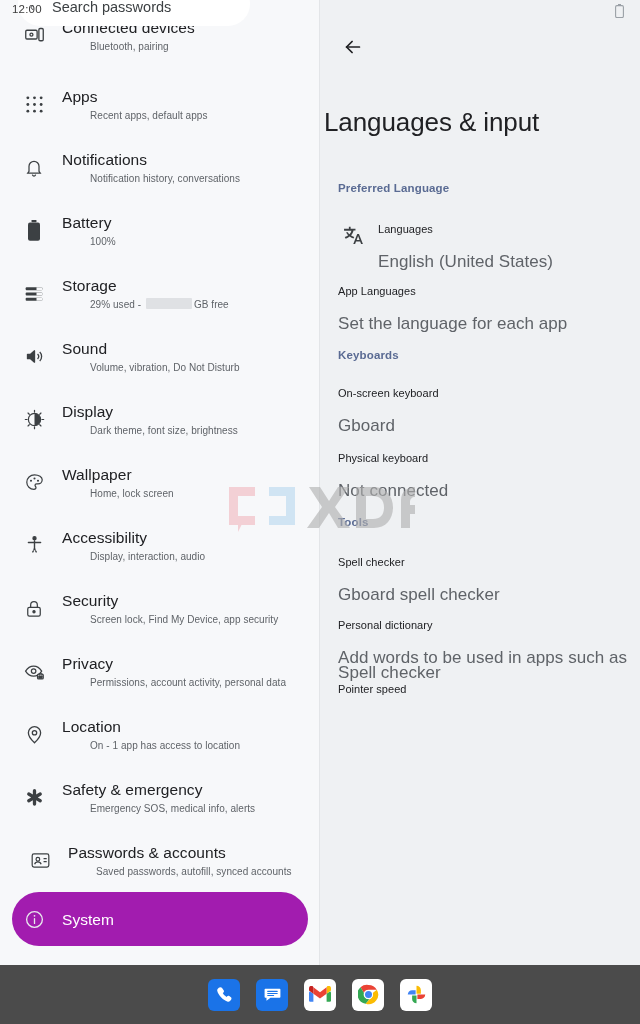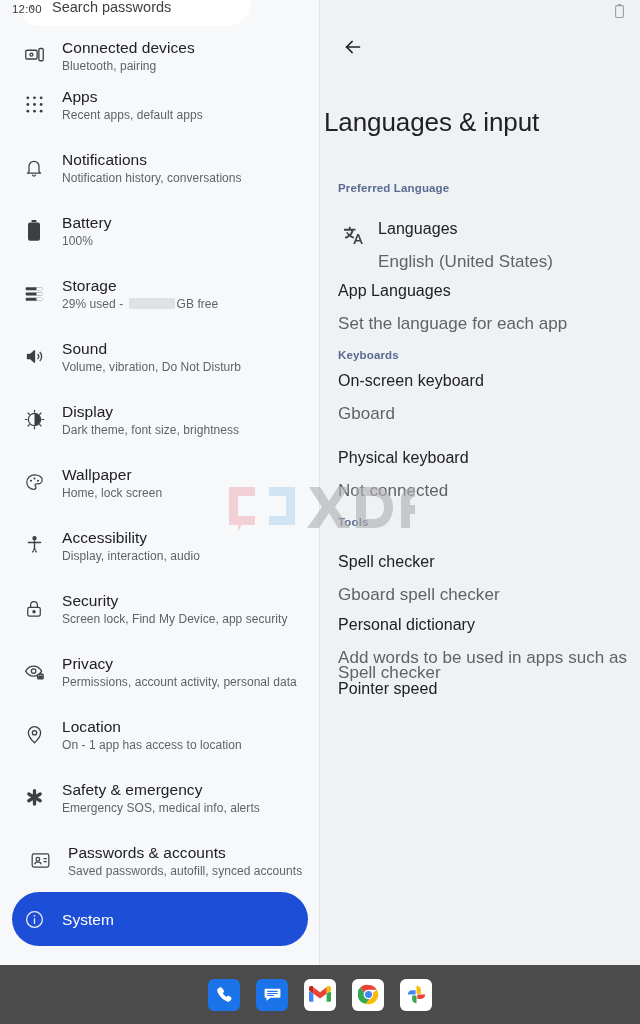--- a/index.html
+++ b/index.html
@@ -60,24 +60,24 @@
     position:relative; display:flex; align-items:center;
     height:63px; padding-left:20px; cursor:default;
   }
   .side-item .ico {
     width:28px; min-width:28px; height:28px;
     display:flex; align-items:center; justify-content:center;
     color:#3c4043; margin-right:14px;
   }
   .side-item .txt { display:flex; flex-direction:column; justify-content:center; }
   .side-item .t1 { font-size:15.5px; color:#202124; line-height:19px; letter-spacing:.05px; }
-  .side-item .t2 { font-size:12px; color:#5f6368; line-height:15px; margin-top:2px; letter-spacing:.05px; }
+  .side-item .t2 { font-size:10px; color:#5f6368; line-height:15px; margin-top:2px; letter-spacing:.05px;margin-left:28px; }
 
   .side-item.selected {
-    background:#1d4ed8; border-radius:32px;
+    background:#a21caf; border-radius:32px;
     margin:0 12px; padding-left:8px; height:54px; width:296px;text-align:right;
   }
   .side-item.selected .ico { color:#e8eaed; }
   .side-item.selected .t1 { color:#ffffff; }
   .side-item.selected .t2 { color:#dadce0; }
 
   .redact {
     display:inline-block; width:46px; height:11px;
     background:#dfe1e4; border-radius:1px;
     vertical-align:-1px; margin:0 2px;
@@ -100,21 +100,21 @@
     letter-spacing:.15px; z-index:6;
   }
 
   .r-item { position:absolute; left:338px; width:292px; }
   .r-item.with-ico { left:338px; display:flex; }
   .r-item .rico {
     width:30px; min-width:30px; height:28px;
     display:flex; align-items:center; justify-content:center;
     color:#3c4043; margin-right:10px; margin-top:2px;
   }
-  .r-t1 { font-size:16px; color:#202124; line-height:20px; letter-spacing:.05px; }
+  .r-t1 { font-size:11px; color:#202124; line-height:20px; letter-spacing:.05px; }
   .r-t2 { font-size:17px; color:#5f6368; line-height:15px; margin-top:15px; letter-spacing:.05px; }
 
   
   .watermark {
     position:absolute; left:225px; top:485px;
     width:190px; height:52px; z-index:20; pointer-events:none; opacity:.62;
   }
 
   
   .taskbar {
@@ -136,21 +136,21 @@
 <div id="screen">
 
   <div class="pane-left">
 
     <div class="search-pill">
       <span class="sp-back">‹</span>
       <span class="sp-text">Search passwords</span>
     </div>
 
     <div class="side-list" id="side-list">
-        <div class="side-item" style="position: absolute; top: 24px;">
+        <div class="side-item" style="position: absolute; top: 4px;">
           <div class="ico">
             <svg width="21" height="21" viewBox="0 0 24 24" fill="none" stroke="currentColor" stroke-width="1.5">
               <rect x="2" y="6" width="13" height="10" rx="1.4"></rect>
               <rect x="17" y="4" width="5" height="14" rx="1.4"></rect>
               <circle cx="8.5" cy="11" r="1.7"></circle>
             </svg>
           </div>
           <div class="txt">
             <div class="t1">Connected devices</div>
             <div class="t2">Bluetooth, pairing</div>
@@ -377,21 +377,21 @@
         <div>
           <div class="r-t1">Languages</div>
           <div class="r-t2">English (United States)</div>
         </div>
       </div>
       <div class="r-item" style="position: absolute; top: 281px;">
         <div class="r-t1">App Languages</div>
         <div class="r-t2">Set the language for each app</div>
       </div>
       <div class="sect-head" style="top: 349px;">Keyboards</div>
-      <div class="r-item" style="position: absolute; top: 371px;">
+      <div class="r-item" style="position: absolute; top: 383px;">
         <div class="r-t1">On-screen keyboard</div>
         <div class="r-t2">Gboard</div>
       </div>
       <div class="r-item" style="position: absolute; top: 448px;">
         <div class="r-t1">Physical keyboard</div>
         <div class="r-t2">Not connected</div>
       </div>
       <div class="sect-head" style="top: 516px;">Tools</div>
       <div class="r-item" style="position: absolute; top: 552px;">
         <div class="r-t1">Spell checker</div>

